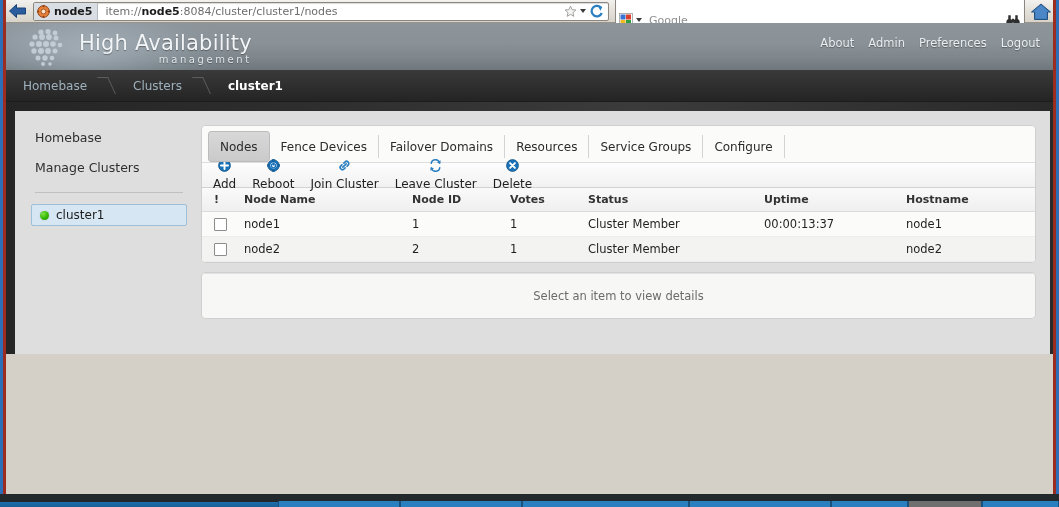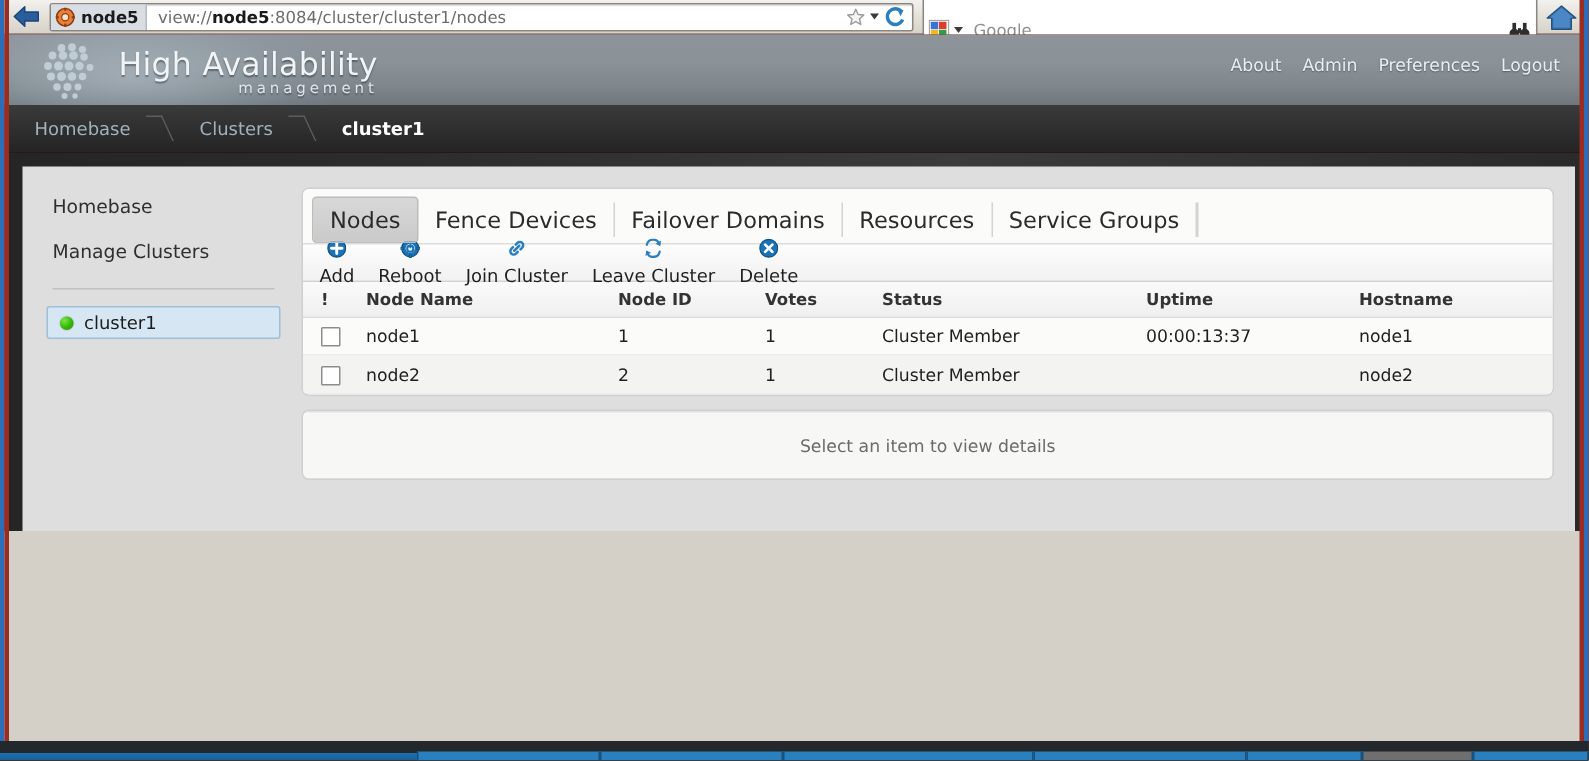--- a/index.html
+++ b/index.html
@@ -300,21 +300,21 @@
     align-items: stretch;
     height: 31px;
     padding: 5px 6px 0 6px;
     background: #fbfbfa;
     box-sizing: content-box;
   }
   .tab {
     display: flex;
     align-items: center;
     padding: 0 11px;
-    font-size: 15px;
+    font-size: 12px;
     color: #2b2b2b;
     cursor: pointer;
     border-radius: 3px;
     position: relative;
     white-space: nowrap;
     text-align: right;
   }
   .tab.active {
     background: linear-gradient(to bottom, #d8d8d8 0%, #cacaca 100%);
     border: 1px solid #bcbcbc;
@@ -468,21 +468,21 @@
           <g fill="#8d3f12">
             <rect x="5.8" y="0" width="1.4" height="2.2"></rect>
             <rect x="5.8" y="10.8" width="1.4" height="2.2"></rect>
             <rect x="0" y="5.8" width="2.2" height="1.4"></rect>
             <rect x="10.8" y="5.8" width="2.2" height="1.4"></rect>
           </g>
         </svg>
         <span class="label">node5</span>
       </div>
       <div class="url-text">
-        <span>view://</span><b>node5</b><span>:8084/cluster/cluster1/nodes</span>
+        <span>item://</span><b>node5</b><span>:8084/cluster/cluster1/nodes</span>
       </div>
       <div class="urlbar-right">
         <span class="star-icon">
           <svg width="13" height="13" viewBox="0 0 14 14">
             <path d="M7 1.2 L8.7 5 L12.8 5.4 L9.7 8.2 L10.6 12.2 L7 10.1 L3.4 12.2 L4.3 8.2 L1.2 5.4 L5.3 5 Z" fill="#f4f4f2" stroke="#9a9a9a" stroke-width="1" stroke-linejoin="round"></path>
           </svg>
         </span>
         <span class="caret"></span>
         <span class="reload-icon">
           <svg width="15" height="15" viewBox="0 0 16 16">
@@ -593,20 +593,21 @@
             <div class="tabs">
               <div class="tab active">Nodes</div>
               <div class="tab">Fence Devices</div>
               <div class="tab-sep"></div>
               <div class="tab">Failover Domains</div>
               <div class="tab-sep"></div>
               <div class="tab">Resources</div>
               <div class="tab-sep"></div>
               <div class="tab">Service Groups</div>
               <div class="tab-sep"></div>
+              <div class="tab">Configure</div>
               <div class="tab-sep"></div>
             </div>
 
             <div class="toolbar">
 
               <div class="tb-btn">
                 <svg width="13" height="13" viewBox="0 0 14 14">
                   <circle cx="7" cy="7" r="6.4" fill="#1a72b8" stroke="#10507f" stroke-width="0.8"></circle>
                   <path d="M7 3.2 V10.8 M3.2 7 H10.8" stroke="#ffffff" stroke-width="2.1" stroke-linecap="round"></path>
                 </svg>

